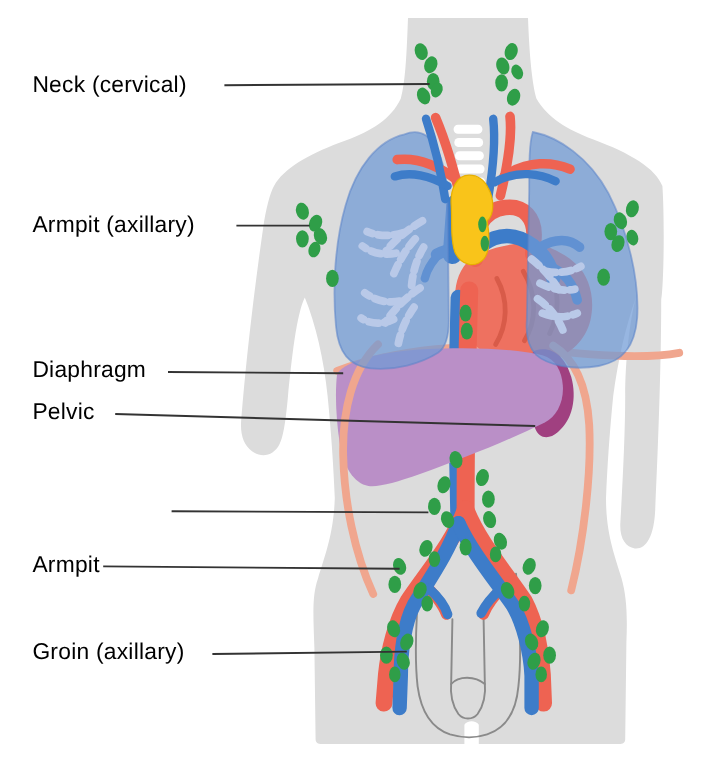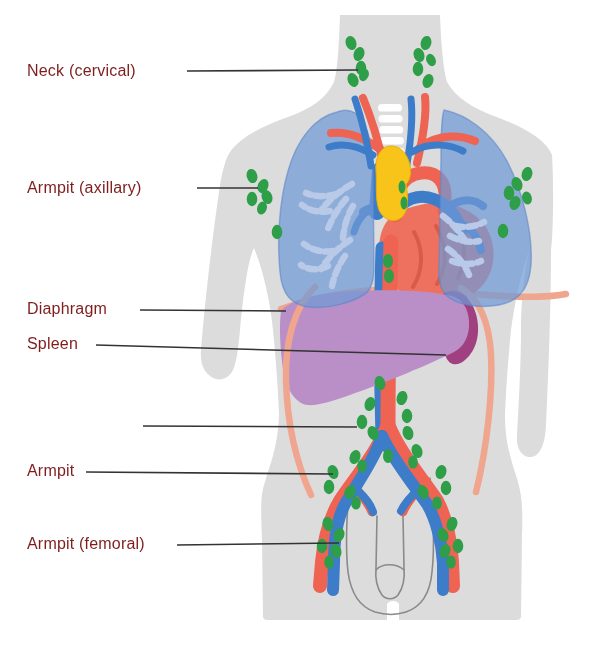--- a/index.html
+++ b/index.html
@@ -1,20 +1,20 @@
 <!DOCTYPE html>
 <html><head>
 <meta charset="utf-8">
 <style>
   html,body{margin:0;padding:0;background:#ffffff;}
   .canvas{position:relative;width:600px;height:650px;background:#ffffff;overflow:hidden;
           font-family:"Liberation Sans",sans-serif;}
   .canvas svg{position:absolute;left:0;top:0;}
   .lbl{position:absolute;left:27px;transform:translateY(-50%);
-       font-size:16px;line-height:1;color:#7f1d1d;letter-spacing:.2px;white-space:nowrap;}
+       font-size:19px;line-height:1;color:#000000;letter-spacing:.2px;white-space:nowrap;}
 </style>
 </head>
 <body>
 
 <div class="canvas">
 
 <svg width="600" height="650" viewBox="0 0 600 650">
 
   <path d="M 340,15 L 440,15
        C 441,42 443,68 447,82 C 456,98 473,108 494,116 C 526,128 546,140 552,155
@@ -237,17 +237,17 @@
     <line x1="96" y1="345" x2="446" y2="355"></line>
     <line x1="143" y1="426" x2="357" y2="427"></line>
     <line x1="86" y1="472" x2="333" y2="474"></line>
     <line x1="177" y1="545" x2="339" y2="543"></line>
   </g>
 </svg>
 
 <div class="lbl" style="top:71px">Neck (cervical)</div>
 <div class="lbl" style="top:309px">Diaphragm</div>
 <div class="lbl" style="top:188px">Armpit (axillary)</div>
-<div class="lbl" style="top:344px">Spleen</div>
+<div class="lbl" style="top:344px">Pelvic</div>
 <div class="lbl" style="top:471px">Armpit</div>
-<div class="lbl" style="top:544px">Armpit (femoral)</div>
+<div class="lbl" style="top:544px">Groin (axillary)</div>
 
 </div>
 
 </body></html>

